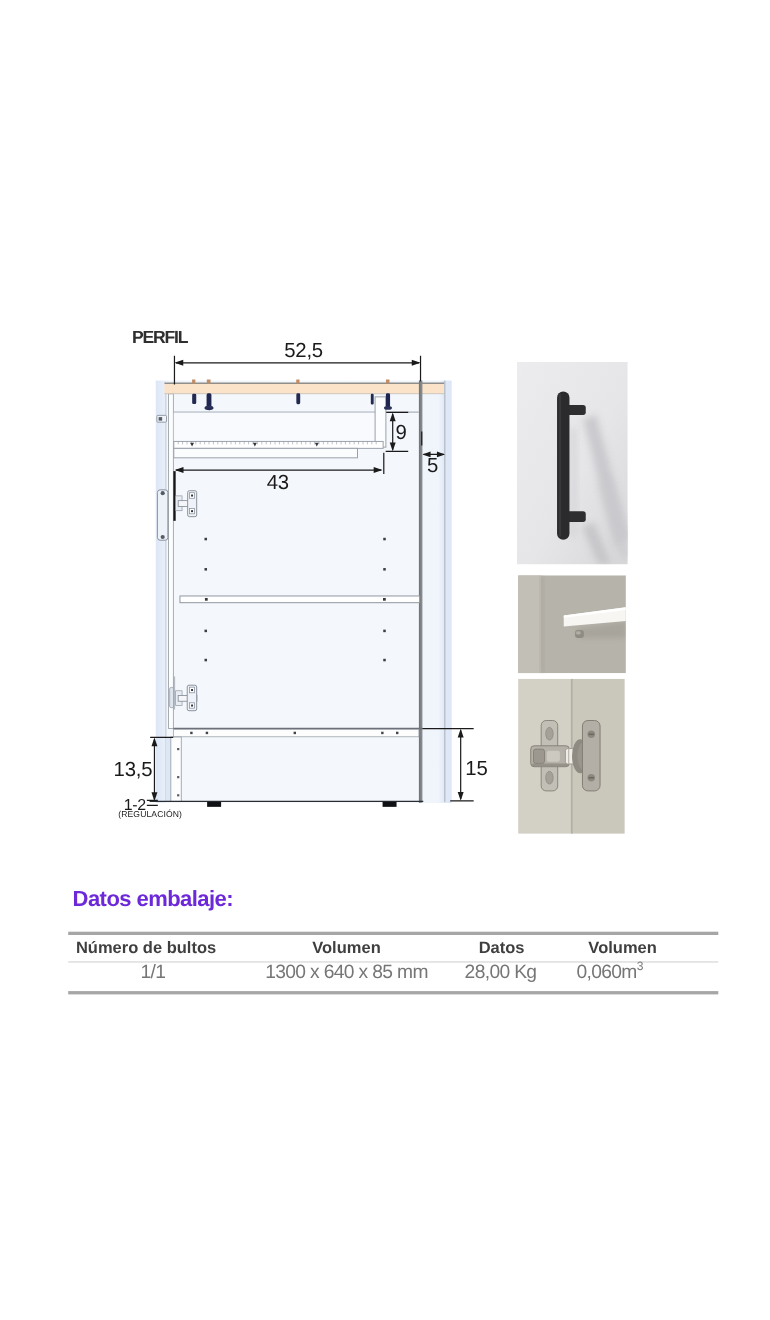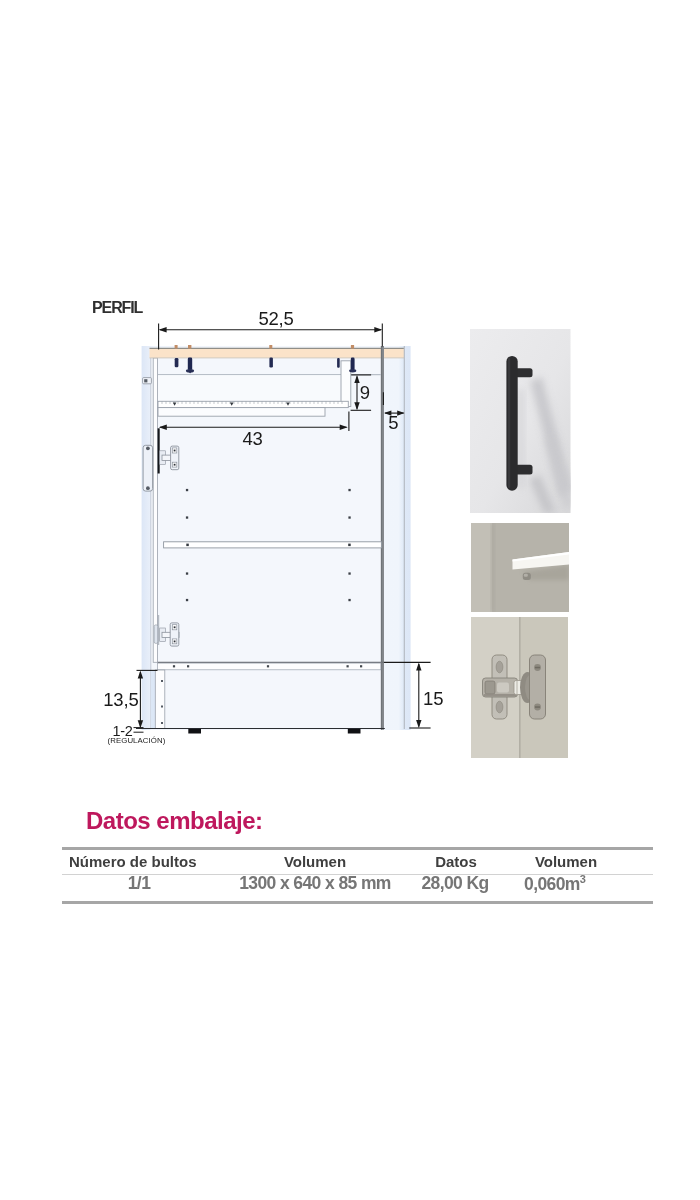--- a/index.html
+++ b/index.html
@@ -2,21 +2,21 @@
 <html><head>
 <meta charset="utf-8">
 <style>
   html,body{margin:0;padding:0;width:700px;height:1200px;background:#ffffff;
     font-family:"Liberation Sans",sans-serif;}
   .abs{position:absolute;}
 </style>
 </head>
 <body>
 
-<div class="abs" style="left:92px;top:298.5px;font-size:16px;font-weight:600;color:#2f2f2f;letter-spacing:-1.1px;">PERFIL</div>
+<div class="abs" style="left:120px;top:298.5px;font-size:16px;font-weight:600;color:#2f2f2f;letter-spacing:-1.1px;">PERFIL</div>
 
 <svg class="abs" style="left:95px;top:290px;" width="350" height="465" viewBox="95 290 350 465" xmlns="http://www.w3.org/2000/svg">
   <defs>
     <linearGradient id="bgh" x1="0" y1="0" x2="1" y2="0">
       <stop offset="0" stop-color="#dce6f6"></stop>
       <stop offset="0.045" stop-color="#eef3fb"></stop>
       <stop offset="0.5" stop-color="#f4f7fc"></stop>
       <stop offset="0.955" stop-color="#f0f5fc"></stop>
       <stop offset="0.975" stop-color="#dfe9f7"></stop>
       <stop offset="1" stop-color="#dce6f6"></stop>
@@ -395,33 +395,33 @@
 
   <g>
     <rect x="58.5" y="38" width="16" height="64" rx="5" fill="#b3afa6" stroke="#827e74" stroke-width="0.9"></rect>
     <circle cx="66.5" cy="50.5" r="3.4" fill="#8d897f"></circle>
     <circle cx="66.5" cy="90" r="3.4" fill="#8d897f"></circle>
     <rect x="64" y="49.8" width="5" height="1.5" fill="#6e6a61"></rect>
     <rect x="64" y="89.3" width="5" height="1.5" fill="#6e6a61"></rect>
   </g>
 </svg>
 
-<div class="abs" style="left:66px;top:807px;font-size:24px;font-weight:bold;color:#be185d;letter-spacing:-0.5px;margin-left:20px;">Datos embalaje:</div>
+<div class="abs" style="left:66px;top:807px;font-size:20px;font-weight:bold;color:#6d28d9;letter-spacing:-0.5px;">Datos embalaje:</div>
 
 <div class="abs" style="left:62px;top:846.5px;width:591px;height:3px;background:#a6a6a6;"></div>
 
 <div class="abs" style="left:62px;top:853px;width:591px;height:15px;font-size:15px;font-weight:bold;color:#3f3f3f;">
   <span style="position:absolute;left:7px;width:140px;white-space:nowrap;">Número de bultos</span>
   <span style="position:absolute;left:129px;width:248px;text-align:center;">Volumen</span>
   <span style="position:absolute;left:364px;width:60px;text-align:center;">Datos</span>
   <span style="position:absolute;left:468px;width:72px;text-align:center;">Volumen</span>
 </div>
 
 <div class="abs" style="left:62px;top:873.5px;width:591px;height:1.5px;background:#d2d2d2;"></div>
 
-<div class="abs" style="left:62px;top:872.8px;width:591px;height:18px;font-size:17.5px;color:#767676;letter-spacing:-0.6px;font-weight:bold;">
+<div class="abs" style="left:62px;top:872.8px;width:591px;height:18px;font-size:17.5px;color:#767676;letter-spacing:-0.6px;">
   <span style="position:absolute;left:57px;width:40px;text-align:center;">1/1</span>
   <span style="position:absolute;left:153px;width:200px;text-align:center;">1300 x 640 x 85 mm</span>
   <span style="position:absolute;left:348px;width:90px;text-align:center;white-space:nowrap;">28,00 Kg</span>
   <span style="position:absolute;left:462px;width:76px;white-space:nowrap;">0,060m<sup style="font-size:11px;">3</sup></span>
 </div>
 
 <div class="abs" style="left:62px;top:900.5px;width:591px;height:3px;background:#a6a6a6;"></div>
 
 </body></html>

